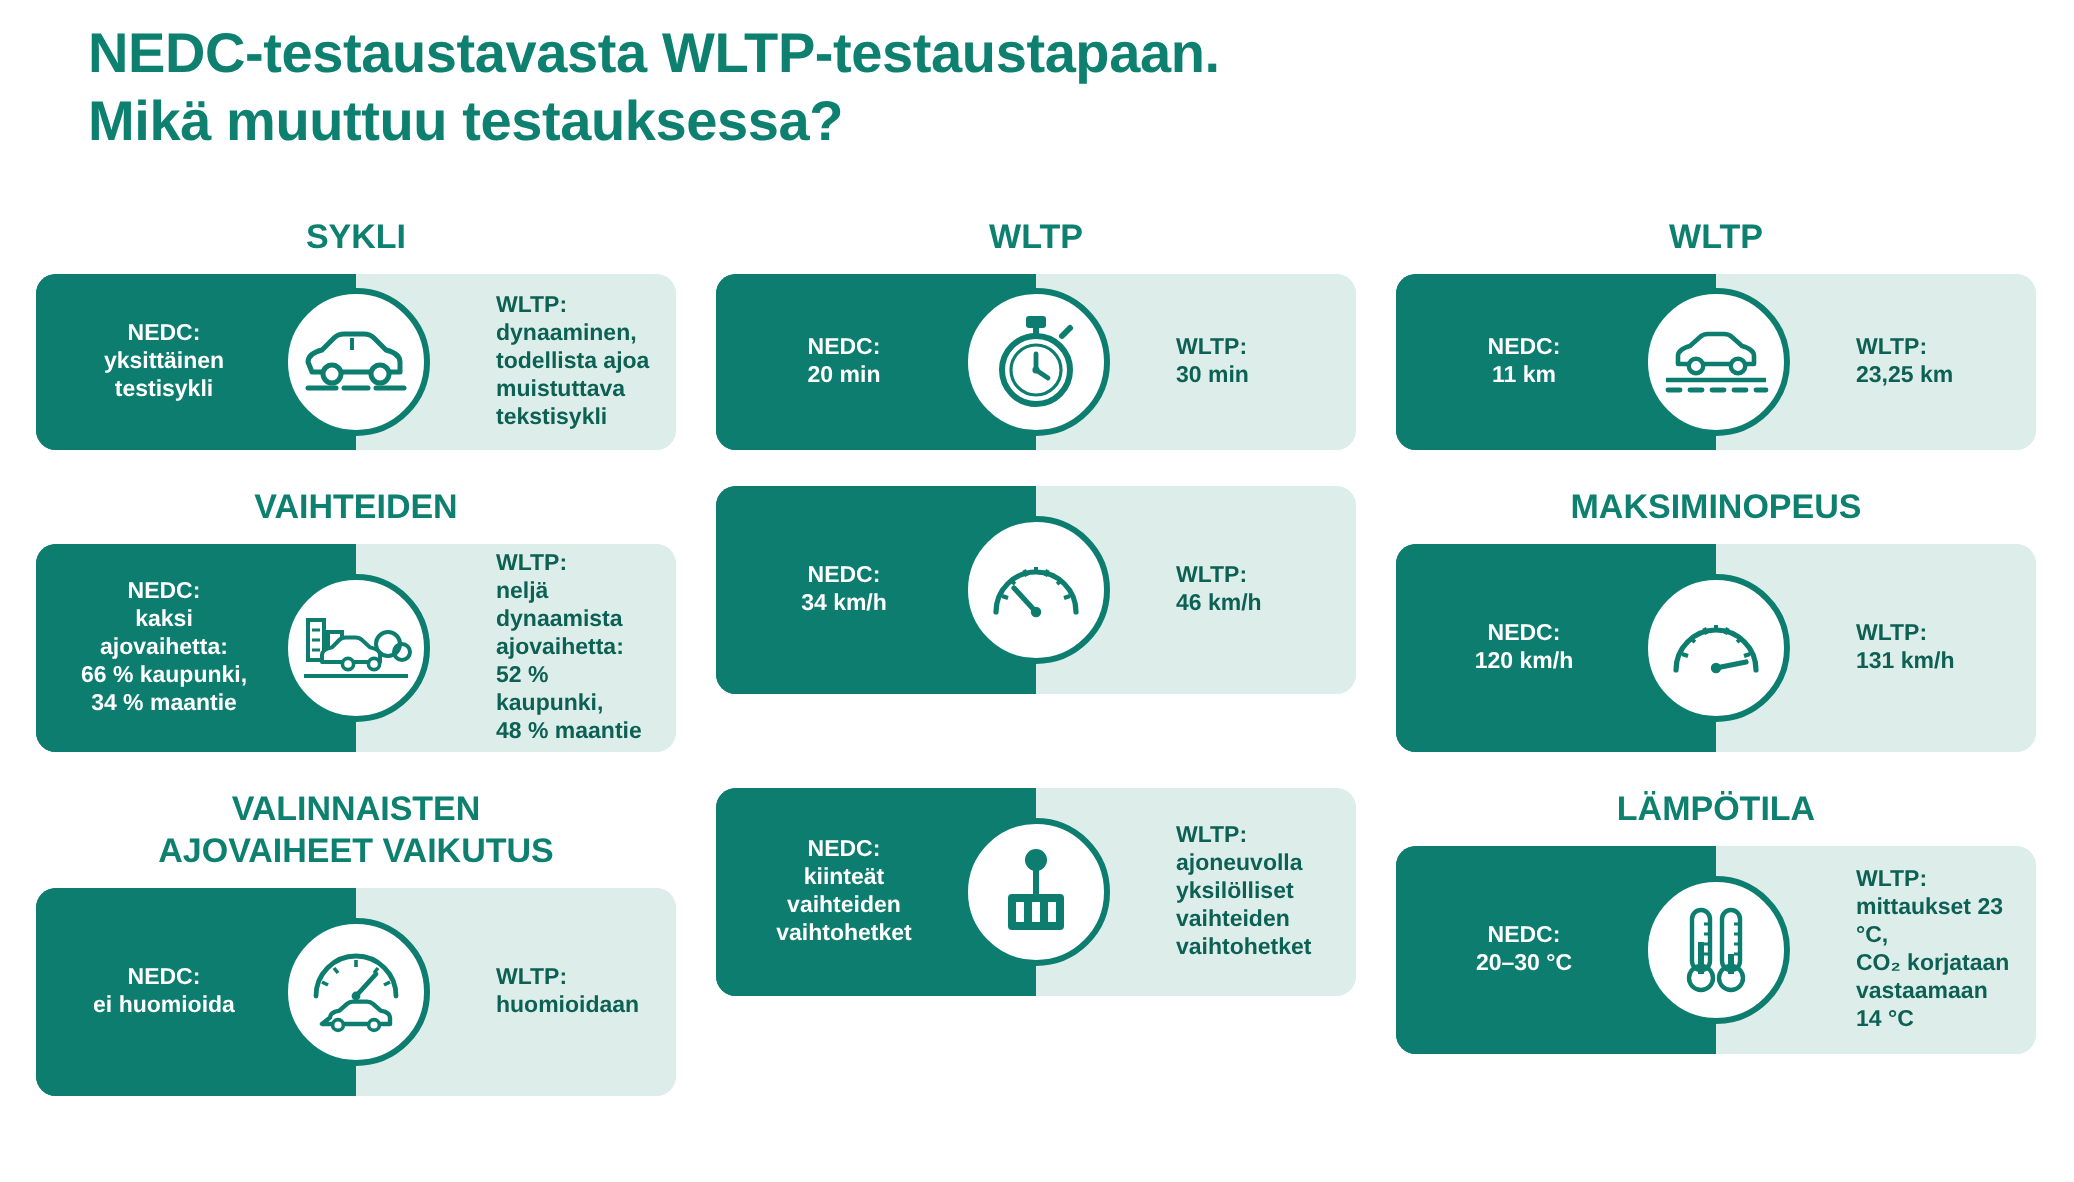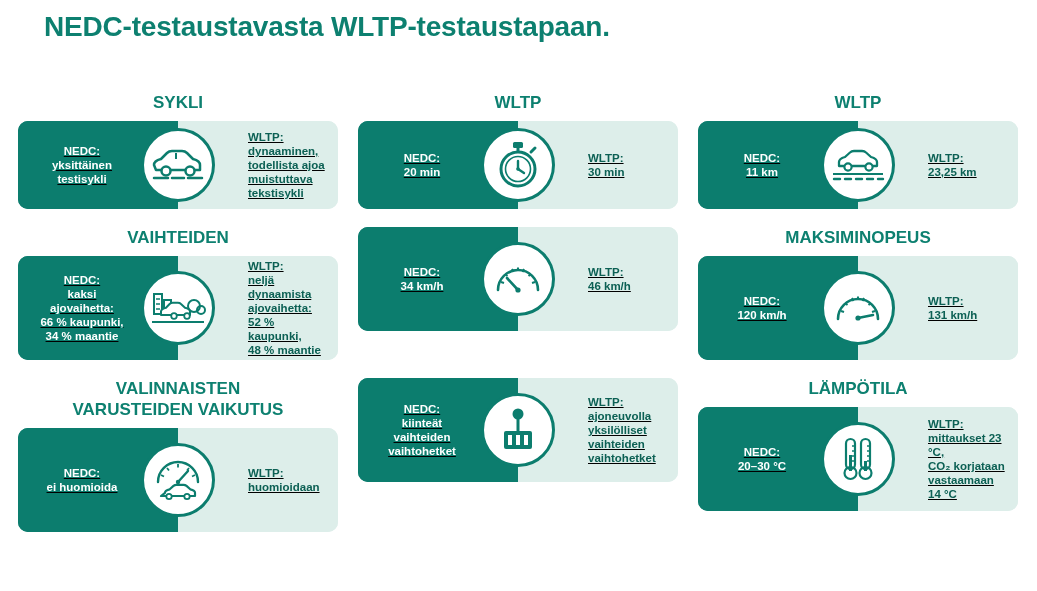--- a/index.html
+++ b/index.html
@@ -27,21 +27,21 @@
     font-size: 28px;
     font-weight: bold;
     line-height: 34px;
     letter-spacing: -0.2px;
     white-space: nowrap;
   }
 
   
   .grid {
     position: absolute;
-    left: 18px; top: 92px;
+    left: 18px; top: 108px;
     width: 1001px;
   }
   .row {
     display: flex;
     gap: 20px;
     margin-bottom: 18px;
   }
   .cell {
     width: 320px;
     display: flex;
@@ -70,21 +70,20 @@
     align-items: stretch;
     overflow: hidden;
   }
   .card.tall { height: 104px; }
 
   .side {
     width: 50%;
     display: flex;
     align-items: center;
     padding: 6px 8px;
-    text-decoration: underline;
   }
   .side.left {
     justify-content: flex-start;
     background: #0c7d6e;
   }
   .side.right {
     justify-content: flex-start;
     background: #ddeeea;
   }
   .txt-left {
@@ -123,20 +122,21 @@
   }
   .badge svg { display: block; }
 </style>
 </head>
 <body>
 
 <div id="page">
 
   <div class="title-block">
     <div class="title-line">NEDC-testaustavasta WLTP-testaustapaan.</div>
+    <div class="title-line">Mikä muuttuu testauksessa?</div>
   </div>
 
   <div class="grid">
 
     <div class="row">
 
       <div class="cell">
         <div class="cell-heading">SYKLI</div>
         <div class="card">
           <div class="side left">
@@ -311,21 +311,21 @@
           </div>
         </div>
       </div>
 
     </div>
 
     <div class="row">
 
       <div class="cell">
         <div class="cell-heading two-line">VALINNAISTEN
-VARUSTEIDEN VAIKUTUS</div>
+AJOVAIHEET VAIKUTUS</div>
         <div class="card tall">
           <div class="side left">
             <div class="txt-left">NEDC:
 ei huomioida</div>
           </div>
           <div class="side right">
             <div class="txt-right">WLTP:
 huomioidaan</div>
           </div>
           <div class="badge">

